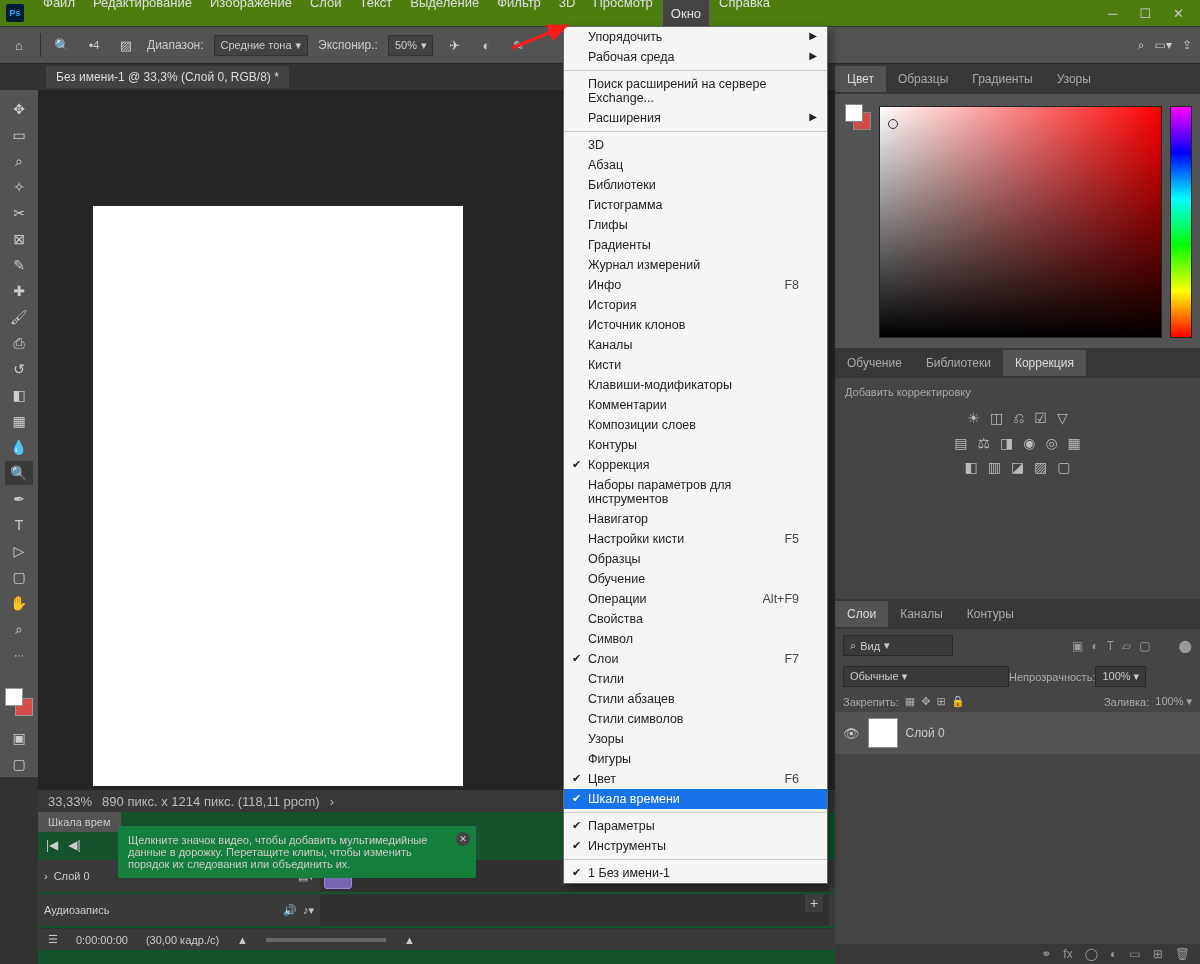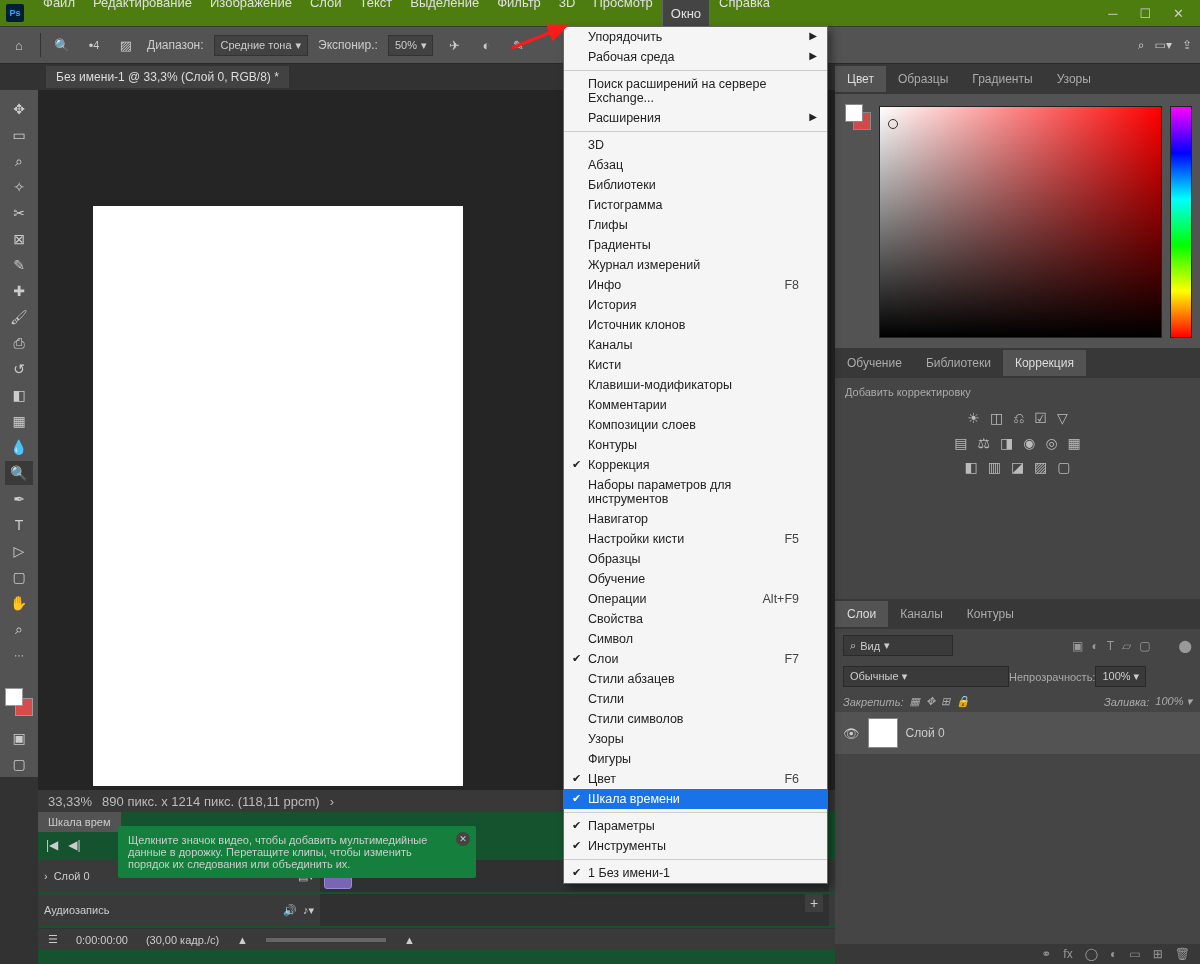--- a/index.html
+++ b/index.html
@@ -40,21 +40,21 @@
 .adjust-panel .hint { font-size:11px; color:#aaa; padding:8px 10px; }
 .adjust-panel .row { display:flex; justify-content:center; gap:10px; padding:4px 0; font-size:14px; color:#bbb; }
 .layers-panel { background:#454545; margin-top:160px;}
 .layer-tools { display:flex; align-items:center; gap:6px; padding:6px 8px; }
 .layer-tools .kind { background:#3a3a3a; border:1px solid #2a2a2a; padding:3px 6px; font-size:11px; flex:0 0 110px; display:flex; align-items:center; gap:4px;}
 .layer-tools .icos { margin-left:auto; display:flex; gap:8px; font-size:12px; color:#999;}
 .layer-row2 { display:flex; align-items:center; gap:0; padding:4px 8px; font-size:11px;}
 .layer-row2 .sel { background:#3a3a3a; border:1px solid #2a2a2a; padding:3px 6px; flex:0 0 166px;}
 .layer-row2 .lbl { color:#aaa; }
 .layer-row2 .val { background:#3a3a3a; border:1px solid #2a2a2a; padding:3px 6px;}
-.layer-row3 { display:flex; align-items:center; gap:6px; padding:4px 8px; font-size:11px; color:#aaa;font-style:italic;}
+.layer-row3 { display:flex; align-items:center; gap:6px; padding:4px 8px; font-size:11px; color:#aaa;}
 .layer-item { display:flex; align-items:center; gap:8px; padding:6px 8px; background:#535353;}
 .layer-item .eye { font-size:13px;}
 .layer-item .thumb { width:30px; height:30px; background:#fff; border:1px solid #888;}
 .timeline { position:absolute; left:38px; right:365px; bottom:0; height:152px; background:#14532d; }
 .timeline .tl-tab { background:#535353; display:inline-block; padding:4px 10px; font-size:11px; }
 .timeline .tl-controls { display:flex; align-items:center; gap:10px; padding:6px 8px; font-size:12px; }
 .timeline .track { display:flex; align-items:center; background:#3a3a3a; margin:2px 0; height:32px; padding:0 6px; font-size:11px;}
 .timeline .track .name { width:270px; display:flex; align-items:center; gap:6px;}
 .timeline .track .lane { flex:1; background:#303030; height:100%; position:relative; margin-left:6px;}
 .timeline .track .clip { position:absolute; left:4px; top:3px; width:28px; bottom:3px; background:#7866b5; border:1px solid #9a8ad4; border-radius:3px;}
@@ -403,24 +403,24 @@
     </div>
     <div class="di">
       <span>Символ</span>
     </div>
     <div class="di">
       <span class="chk">✔</span>
       <span>Слои</span>
       <span class="sc">F7</span>
     </div>
     <div class="di">
+      <span>Стили</span>
+    </div>
+    <div class="di">
       <span>Стили абзацев</span>
-    </div>
-    <div class="di">
-      <span>Стили</span>
     </div>
     <div class="di">
       <span>Стили символов</span>
     </div>
     <div class="di">
       <span>Узоры</span>
     </div>
     <div class="di">
       <span>Фигуры</span>
     </div>

